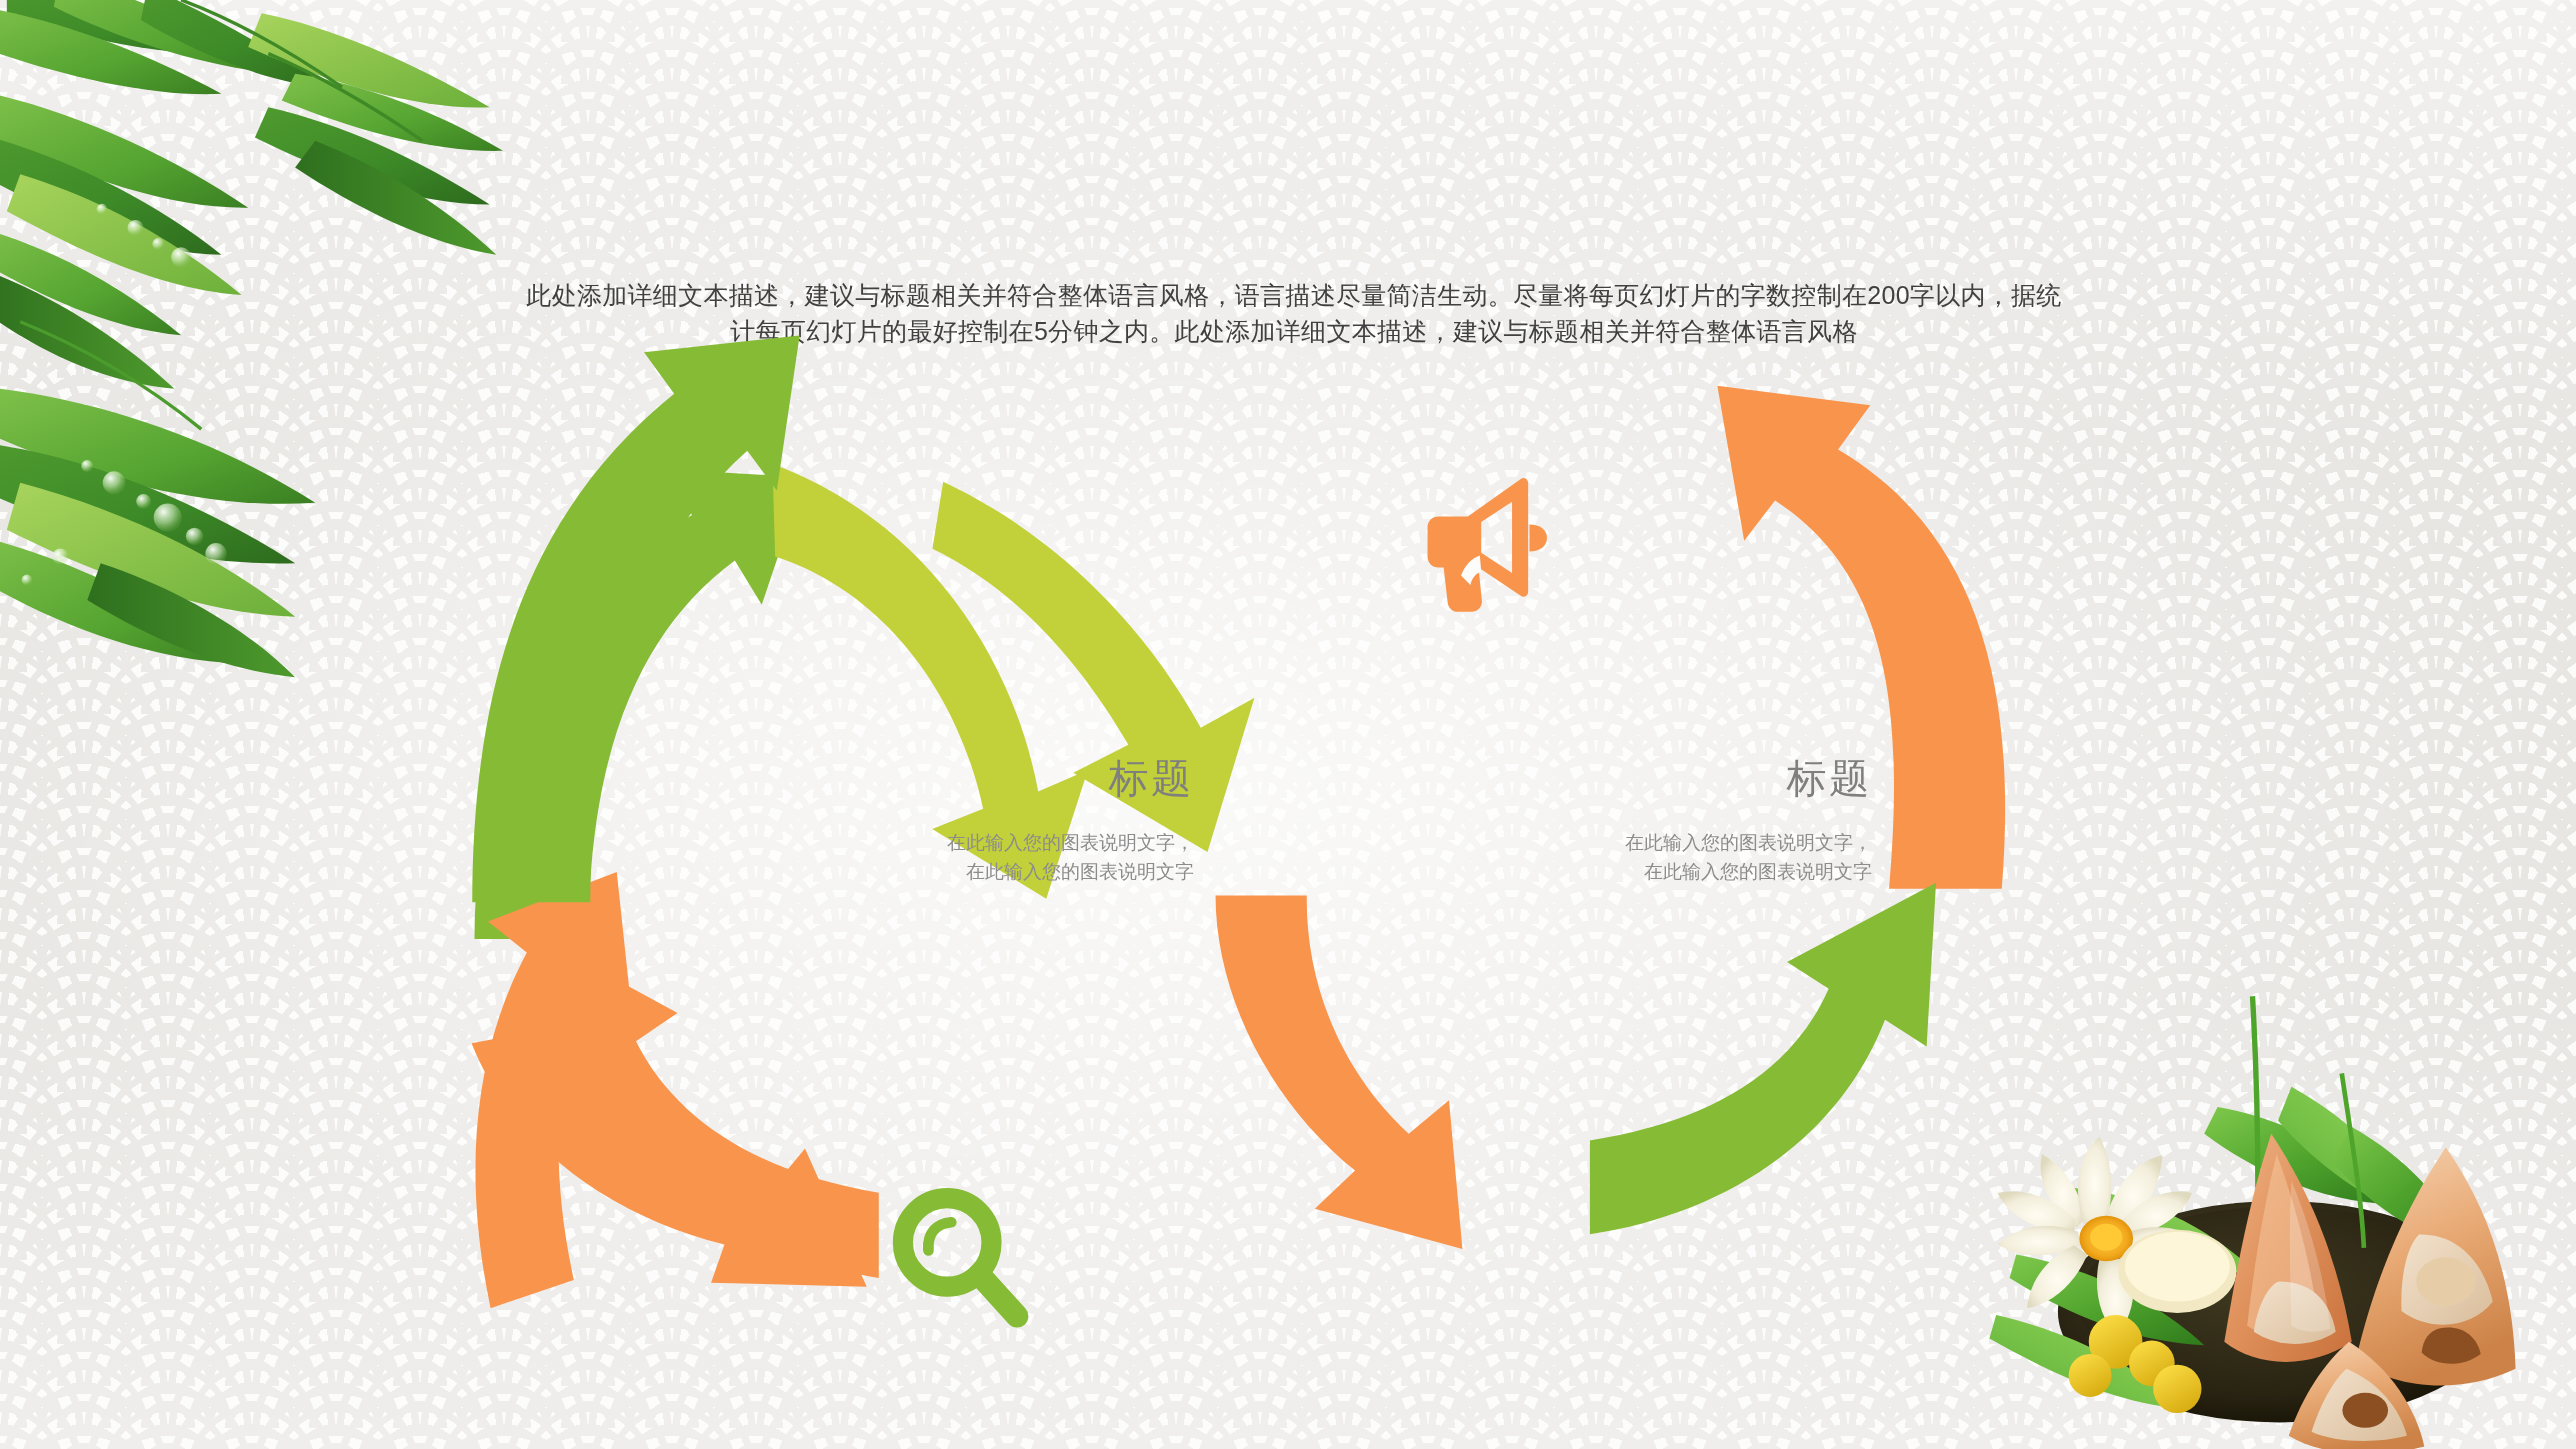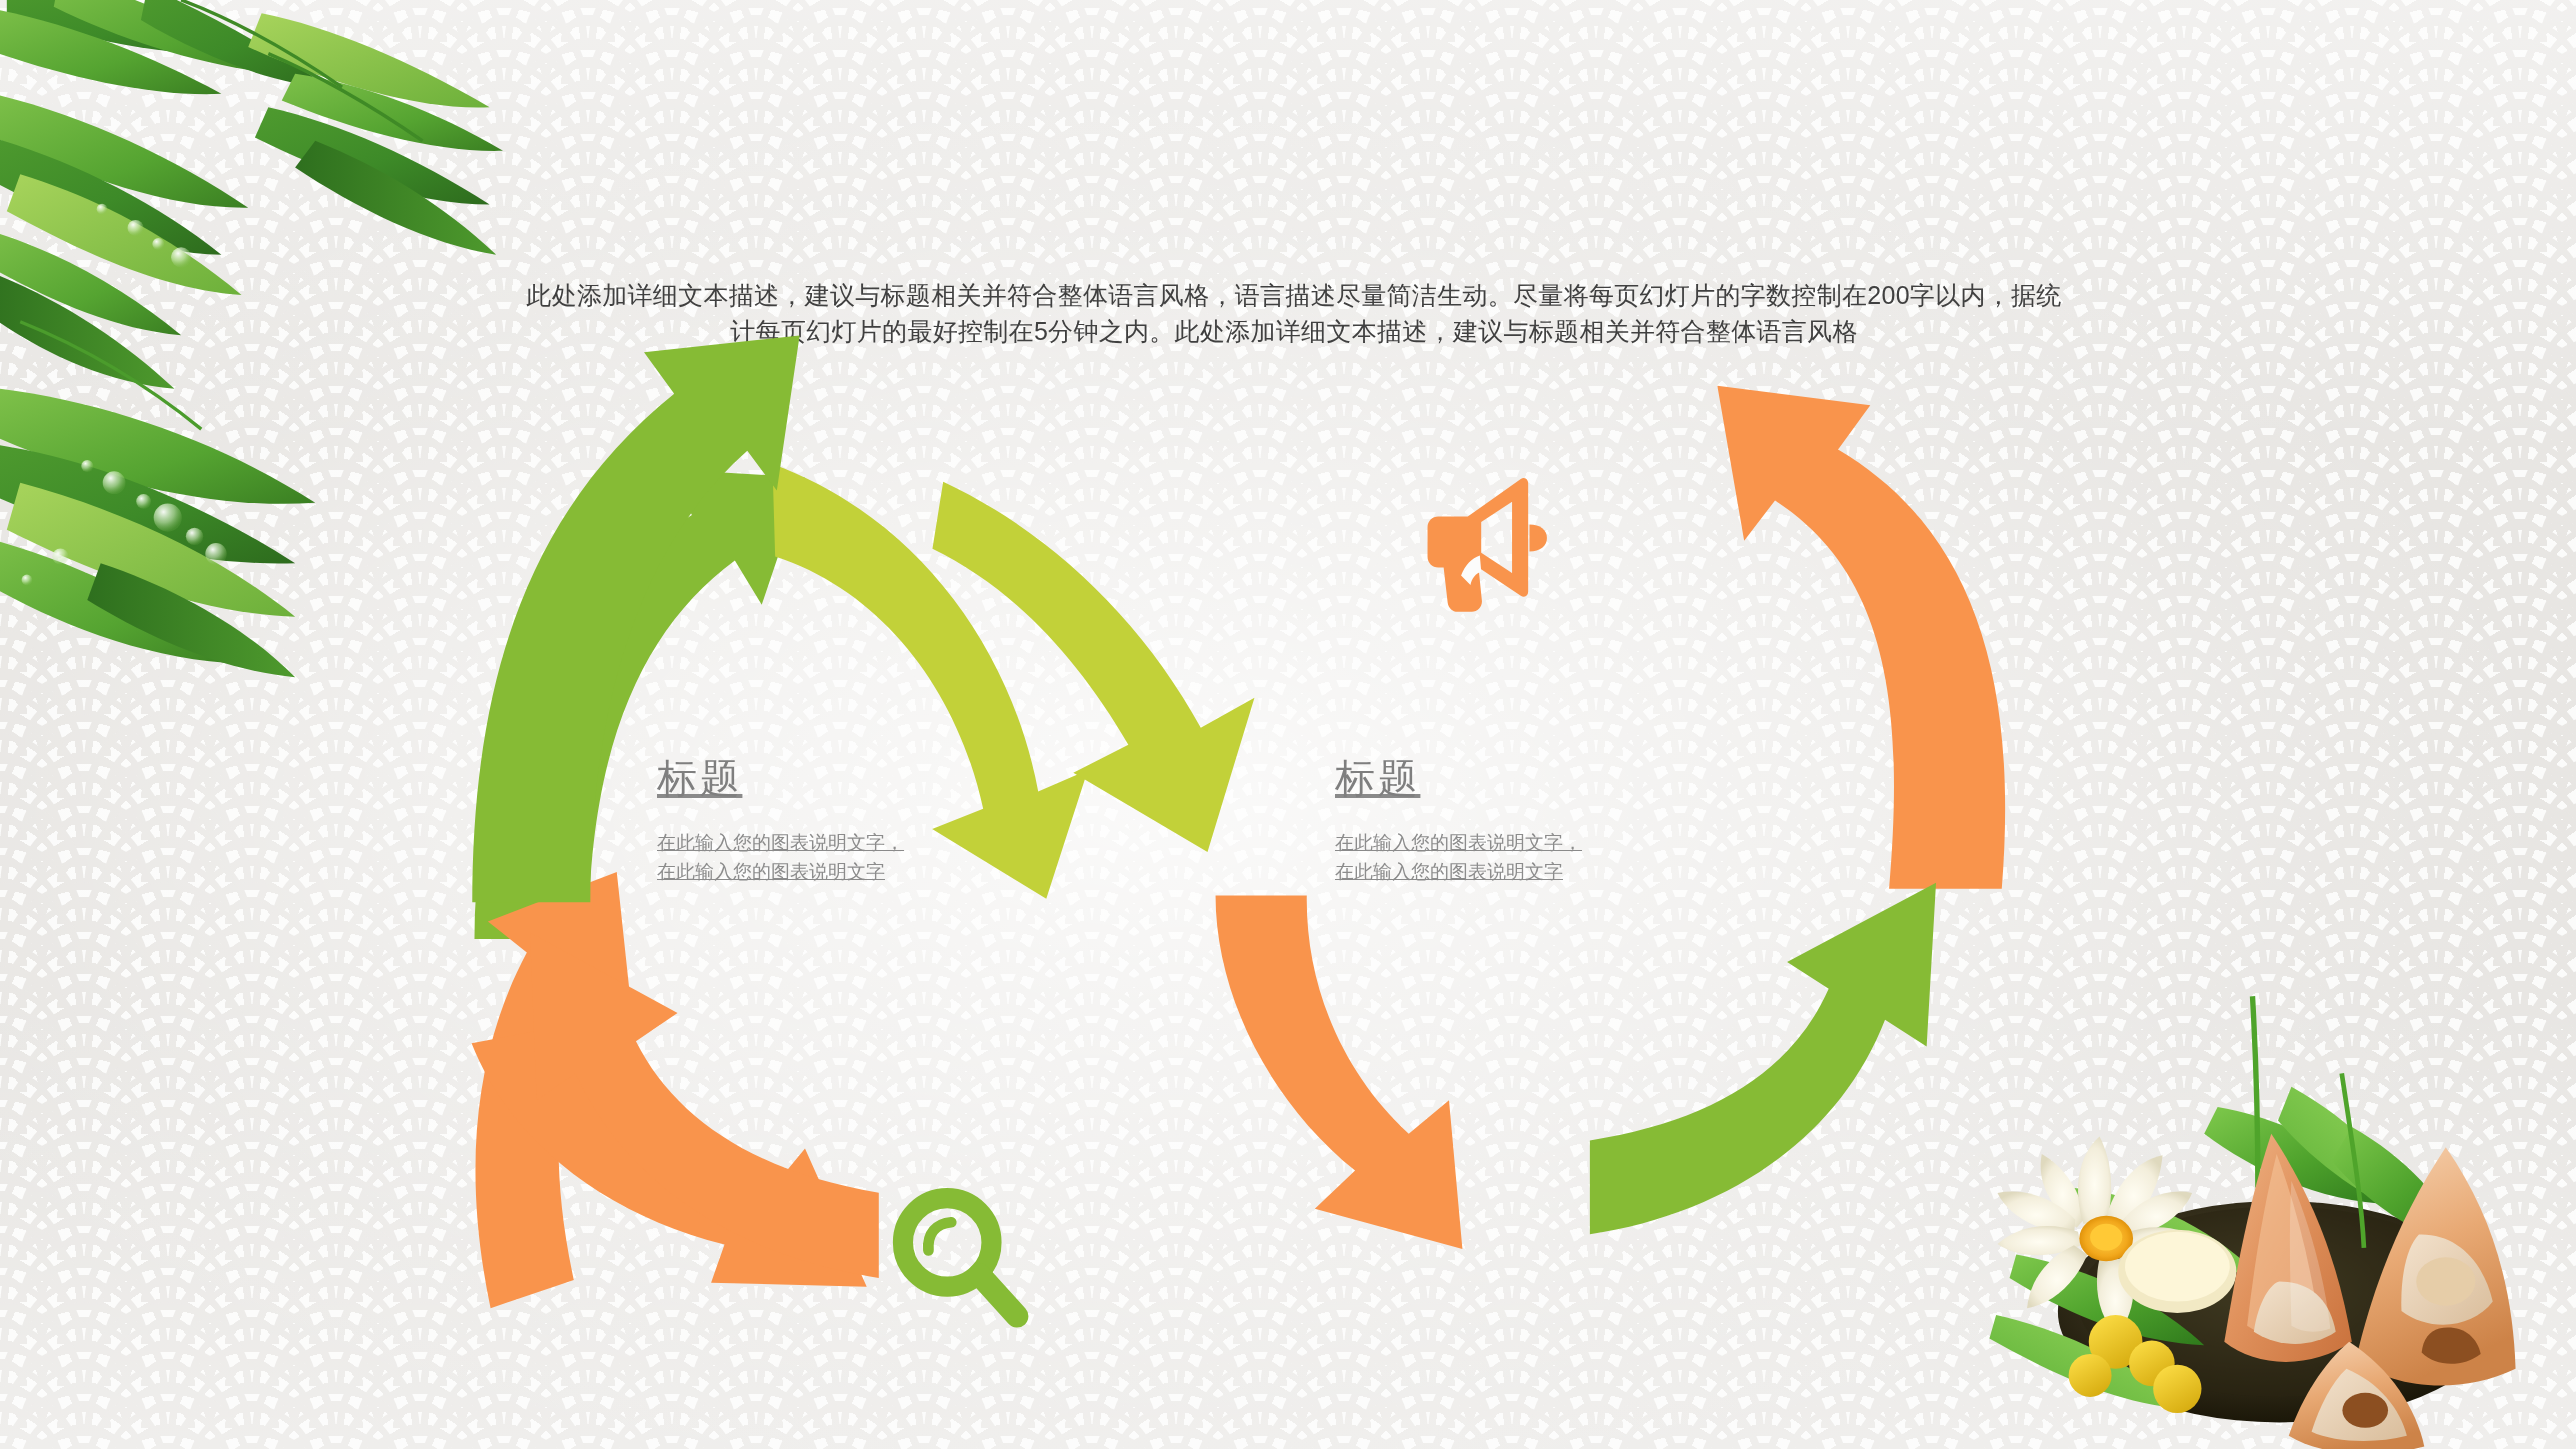--- a/index.html
+++ b/index.html
@@ -71,23 +71,22 @@
   .cycle {
     position: absolute;
   }
   .cycle svg { display: block; overflow: visible; }
 
   #cycle-left  { left: 402px;  top: 429px; width: 953px; height: 912px; }
 
   
   .label-block {
     position: absolute;
-    text-align: left;
+    text-align: right;
     color: #8a8a8a;
-    text-decoration: underline;
   }
   .label-title {
     font-size: 40px;
     line-height: 1;
     color: #7f7f7f;
     letter-spacing: 2.7px;
   }
   .label-body {
     margin-top: 31px;
     font-size: 19px;

